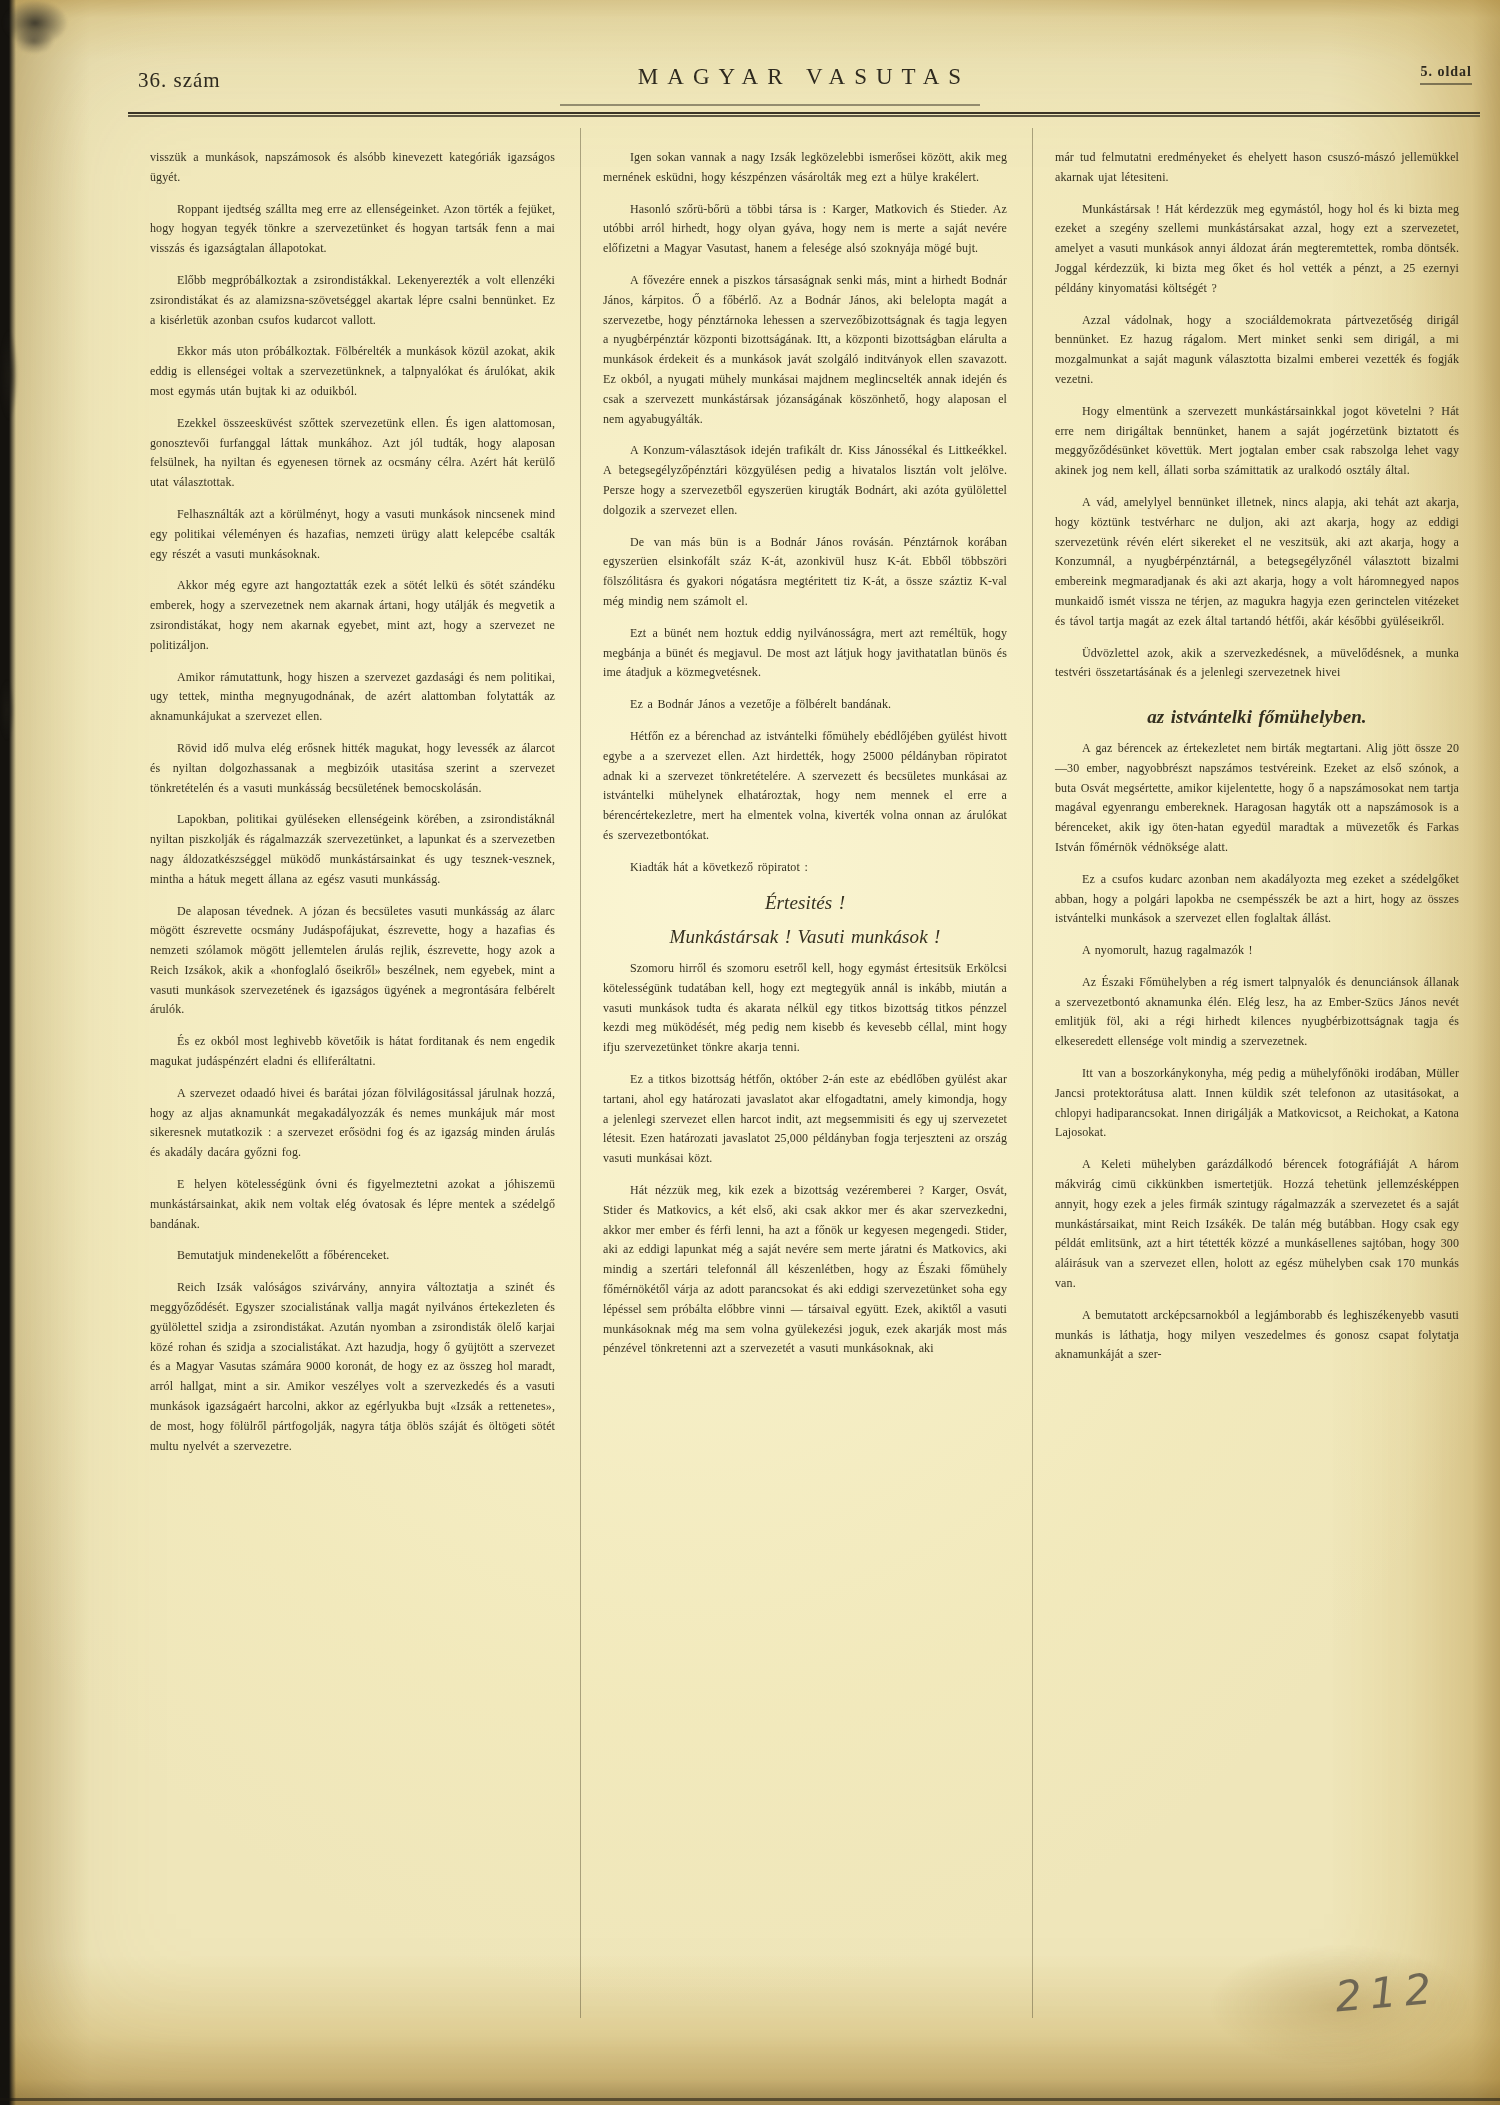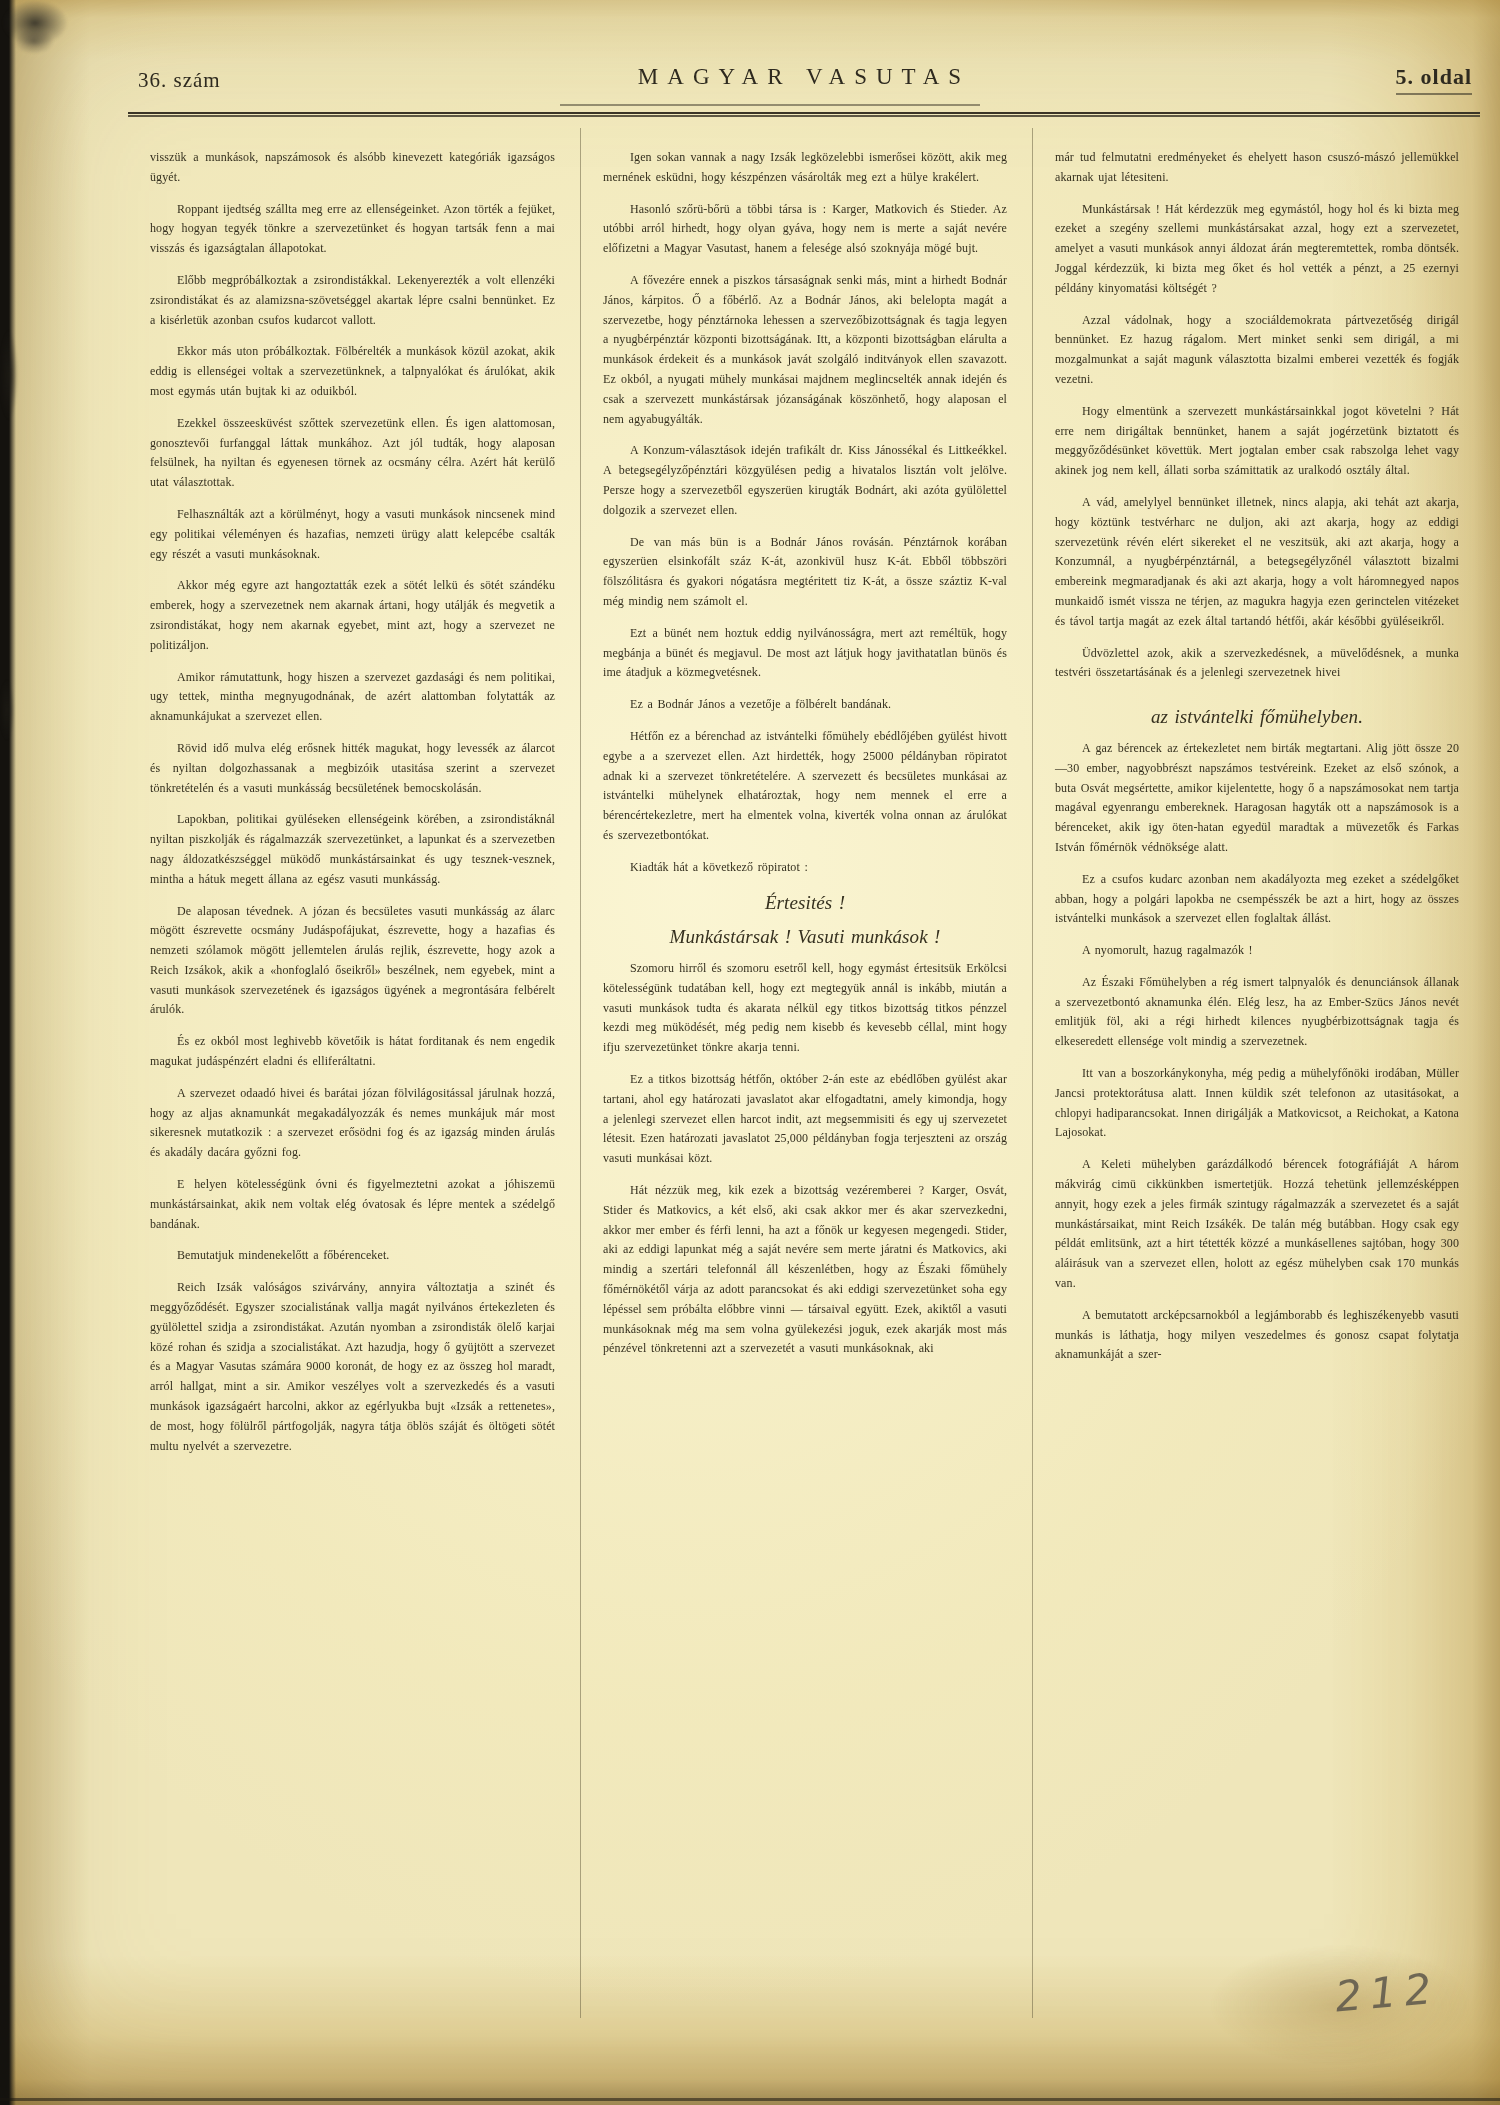--- a/index.html
+++ b/index.html
@@ -29,41 +29,41 @@
   .b2{left:14px;top:28px;width:40px;height:26px;background:radial-gradient(closest-side,rgba(60,56,46,.6),rgba(60,56,46,0));}
   .b3{left:0;top:330px;width:18px;height:90px;background:radial-gradient(closest-side,rgba(30,28,22,.8),rgba(30,28,22,0));}
   .b4{left:0;top:680px;width:14px;height:60px;background:radial-gradient(closest-side,rgba(30,28,22,.7),rgba(30,28,22,0));}
   .b5{right:30px;bottom:40px;width:260px;height:120px;background:radial-gradient(closest-side,rgba(150,112,40,.30),rgba(150,112,40,0));}
   .bottom-line{position:absolute;left:0;right:0;bottom:4px;height:3px;background:rgba(25,22,16,.55);}
 
   
   .header{position:absolute;left:132px;right:24px;top:60px;height:44px;color:#2e2a1f;}
   .issue{position:absolute;left:6px;top:8px;font-size:21px;letter-spacing:1px;}
   .title{position:absolute;left:0;right:0;top:4px;text-align:center;font-size:23px;letter-spacing:9px;font-weight:500;}
-  .pageno{position:absolute;right:4px;top:4px;font-size:22px;font-weight:700;letter-spacing:1px;border-bottom:2px solid rgba(46,42,31,.55);padding-bottom:3px;text-align:center;}
+  .pageno{position:absolute;right:4px;top:4px;font-size:14px;font-weight:700;letter-spacing:1px;border-bottom:2px solid rgba(46,42,31,.55);padding-bottom:3px;text-align:center;}
   .rule{position:absolute;left:128px;right:20px;top:112px;height:5px;
     background:linear-gradient(to bottom,#3a3426 0,#3a3426 2.5px,rgba(0,0,0,0) 2.5px,rgba(0,0,0,0) 3.5px,rgba(58,52,38,.8) 3.5px);}
   .rule2{position:absolute;left:560px;width:420px;top:104px;height:2px;background:rgba(58,52,38,.5);}
 
   
   .cols{
     position:absolute;top:128px;left:128px;width:1356px;height:1890px;
     display:grid;grid-template-columns:1fr 1fr 1fr;overflow:hidden;
     color:#35301f;
   }
   .col{padding:8px 13px 0 10px;hyphens:auto;}
   .col + .col{border-left:1px solid rgba(98,90,60,.5);}
   .col p{
     margin:12px;font-size:12px;line-height:19.8px;text-align:justify;
     letter-spacing:.1px;word-spacing:1.5px;
   }
   .col p.p{text-indent:27px;}
   .col p.pn{text-indent:0;}
   .col p.hc{text-align:center;font-style:italic;text-indent:0;margin:15px 0 9px;font-size:19px;}
-  .col p.hcb{text-align:center;font-style:italic;font-weight:400;text-indent:0;margin:24px 0 6px;font-size:19px;}
+  .col p.hcb{text-align:center;font-style:italic;font-weight:700;text-indent:0;margin:24px 0 6px;font-size:19px;}
 
   .handwritten{
     position:absolute;left:1335px;top:1968px;
     font-family:"DejaVu Sans",sans-serif;font-style:italic;
     font-size:42px;color:rgba(92,86,74,.85);letter-spacing:8px;
     transform:rotate(-5deg);
   }
 </style>
 </head>
 <body>

